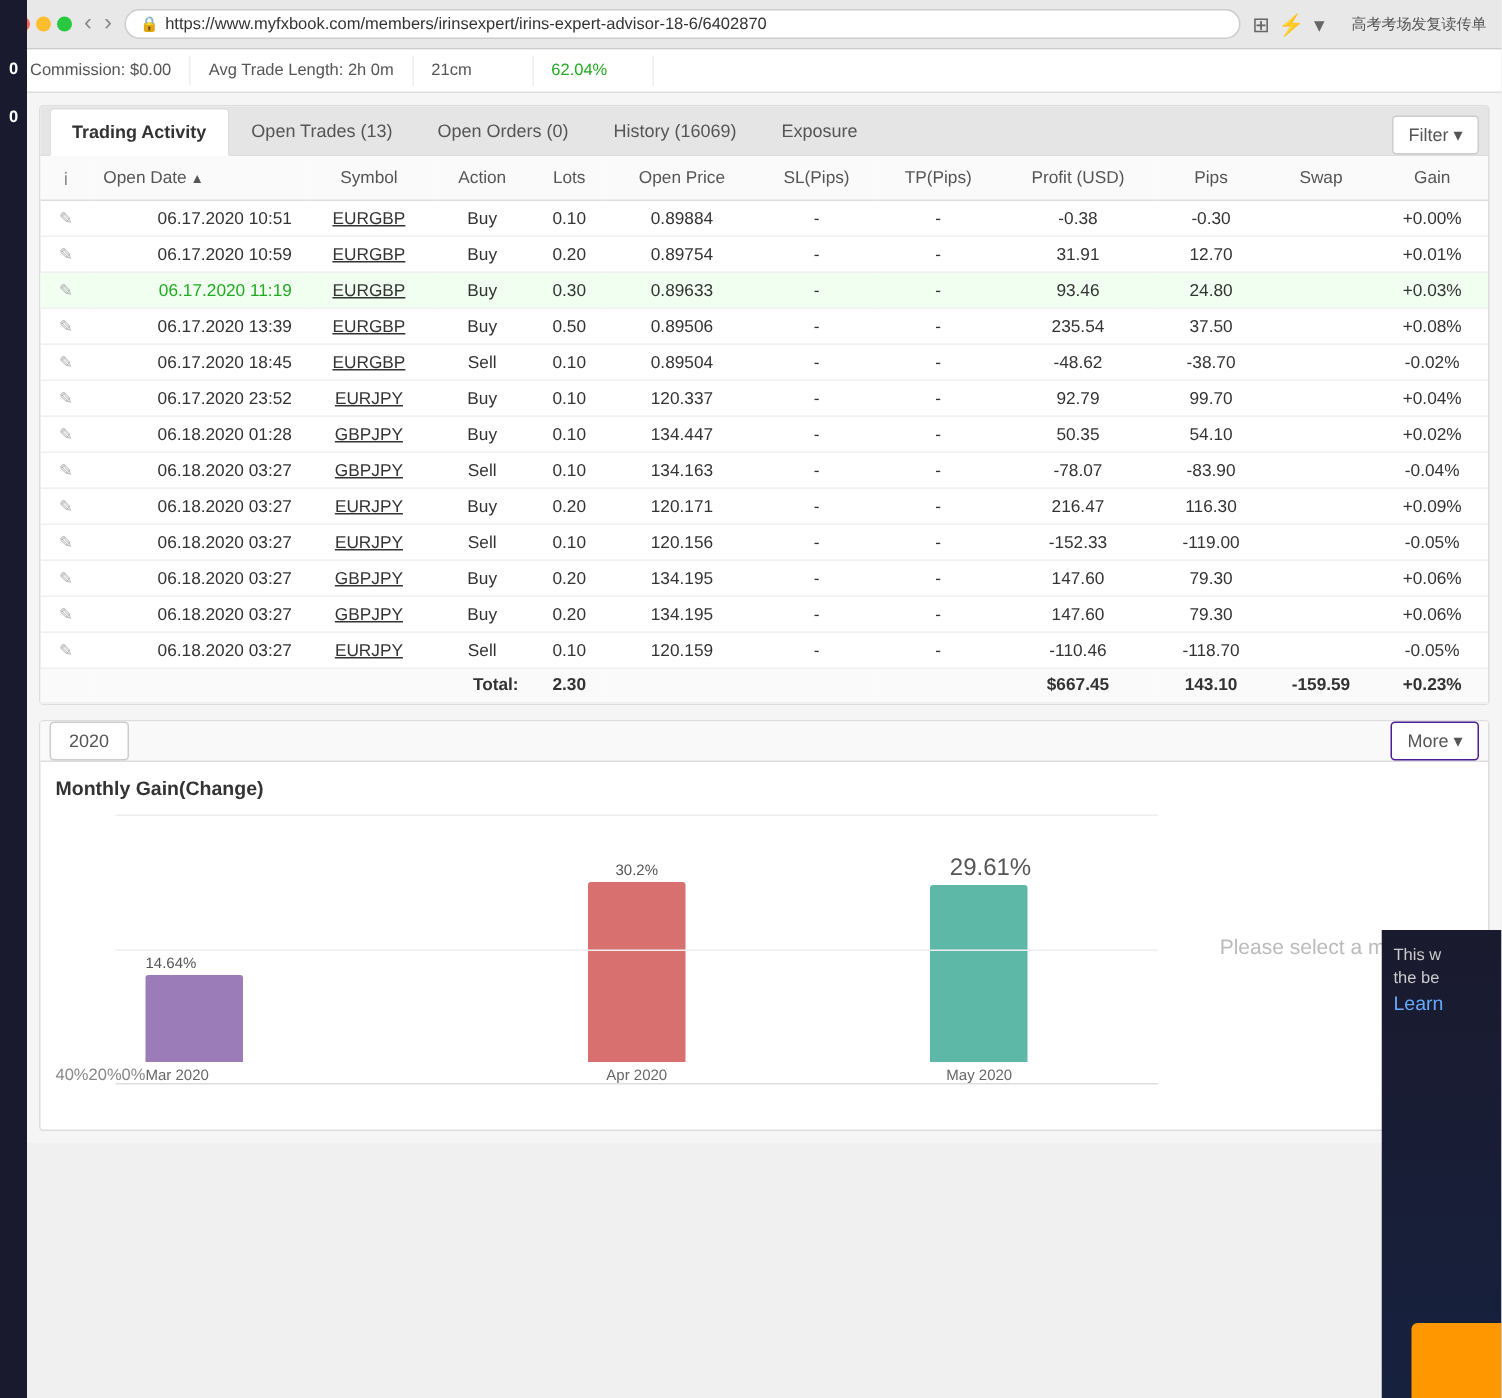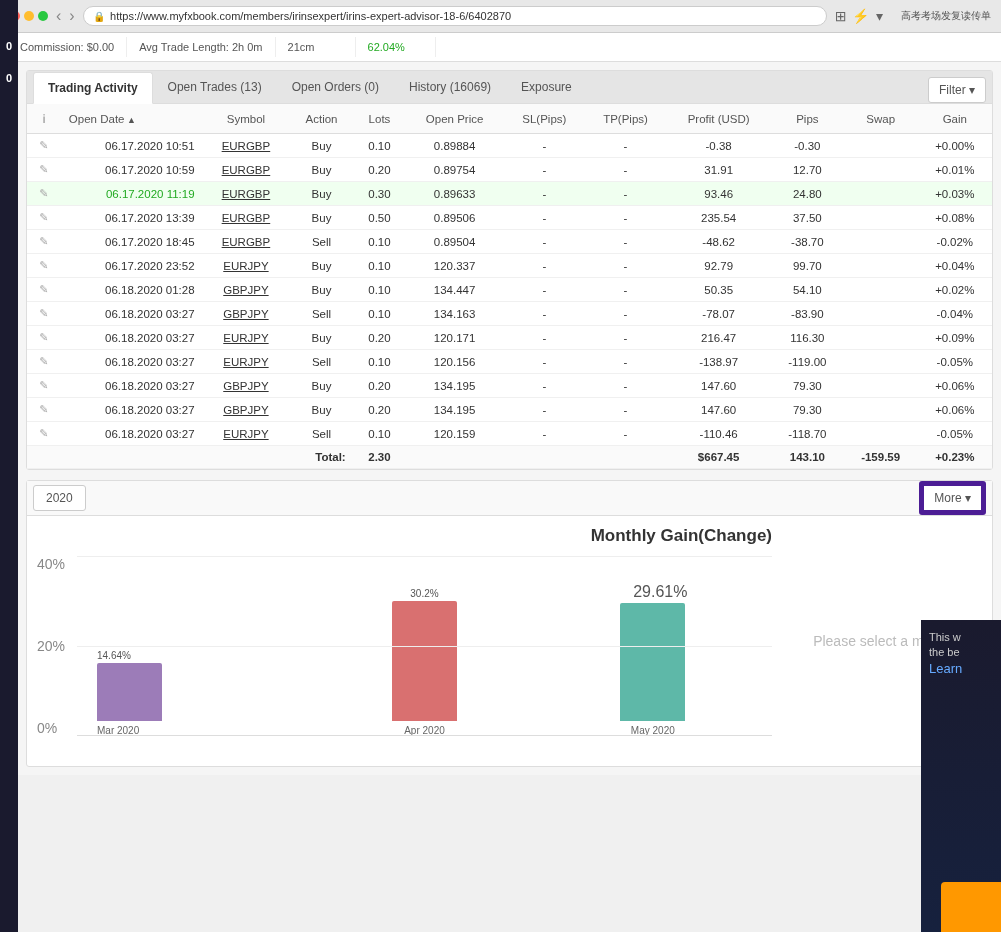--- a/index.html
+++ b/index.html
@@ -176,58 +176,58 @@
       border-radius: 3px;
       font-size: 12px;
       cursor: pointer;
       color: #555;
     }
     .more-btn {
       margin-left: auto;
       padding: 5px 10px;
       font-size: 12px;
       background: white;
-      border: 5px solid #4c1d95;
+      border: 1px solid #4c1d95;
       border-radius: 3px;
       cursor: pointer;
       color: #555;
     }
 
     .analytics-body {
       display: flex;
       padding: 10px;
       gap: 10px;
     }
 
     
     .chart-area {
       flex: 1;
       min-width: 0;
     }
     .chart-title {
-      text-align: right;
-      font-size: 17px;
+      text-align: left;
+      font-size: 13px;
       font-weight: bold;
       color: #333;
       margin-bottom: 10px;
     }
     .chart-container {
       position: relative;
       height: 200px;
       padding-left: 40px;
     }
     .chart-y-labels {
       position: absolute;
       left: 0; top: 0; bottom: 20px;
       display: flex;
-      flex-direction: column;
+      flex-direction: row;
       justify-content: space-between;
-      align-items: flex-start;
+      align-items: flex-end;
       padding-right: 4px;
-      font-size: 14px;
+      font-size: 11px;
       color: #888;
     }
 
     
     .please-select {
       display: flex;
       align-items: center;
       justify-content: center;
       min-width: 200px;
       color: #bbb;
@@ -487,21 +487,21 @@
   </tr>
           <tr>
     <td><span style="color:#aaa;font-size:11px;">✎</span></td>
     <td class="left" style="">06.18.2020 03:27</td>
     <td class="val-symbol">EURJPY</td>
     <td>Sell</td>
     <td>0.10</td>
     <td>120.156</td>
     <td>-</td>
     <td>-</td>
-    <td class="val-negative">-138.97</td>
+    <td class="val-negative">-152.33</td>
     <td class="val-negative">-119.00</td>
     <td></td>
     <td class="val-negative">-0.05%</td>
   </tr>
           <tr>
     <td><span style="color:#aaa;font-size:11px;">✎</span></td>
     <td class="left" style="">06.18.2020 03:27</td>
     <td class="val-symbol">GBPJPY</td>
     <td>Buy</td>
     <td>0.20</td>

